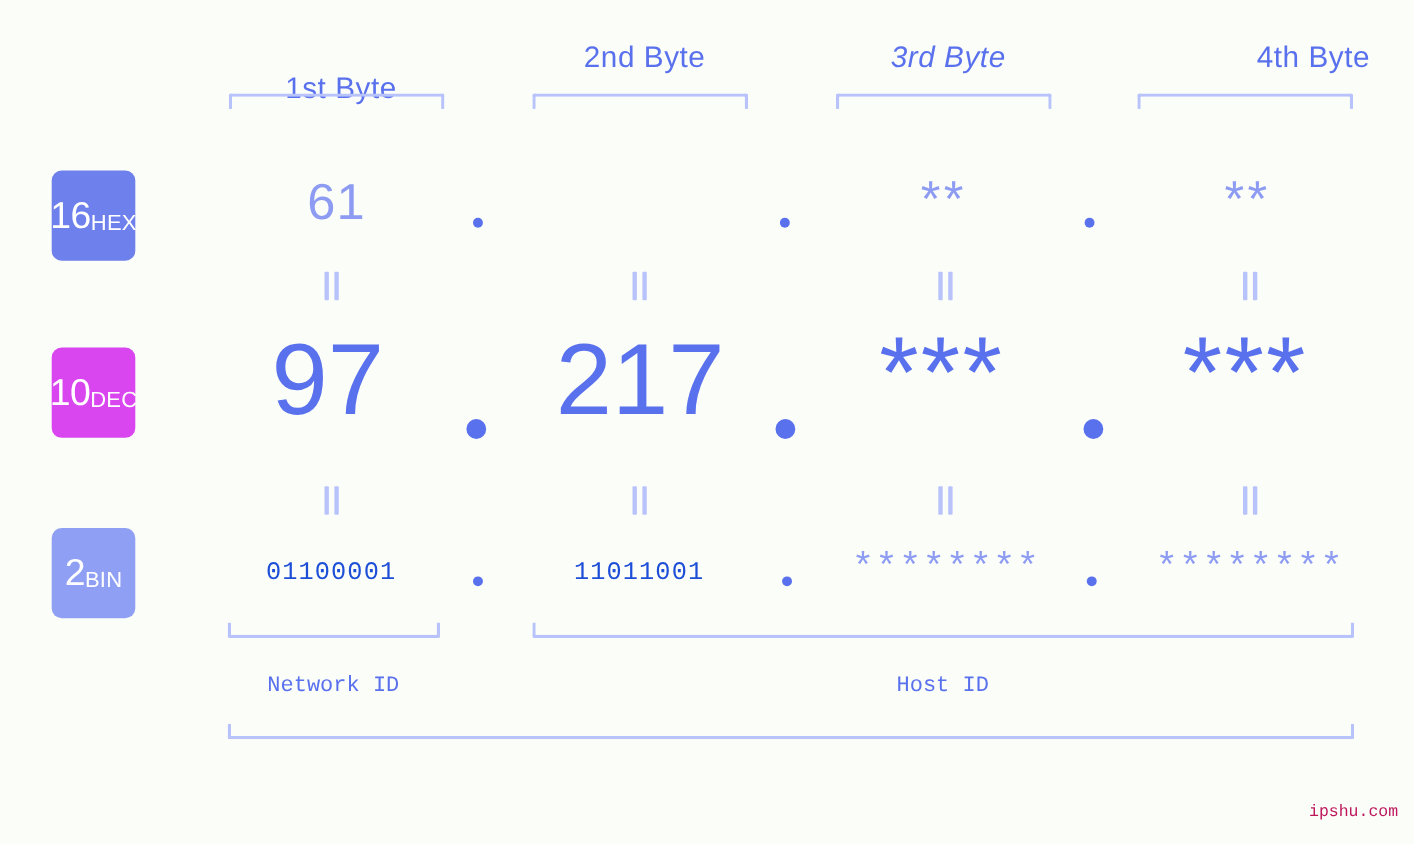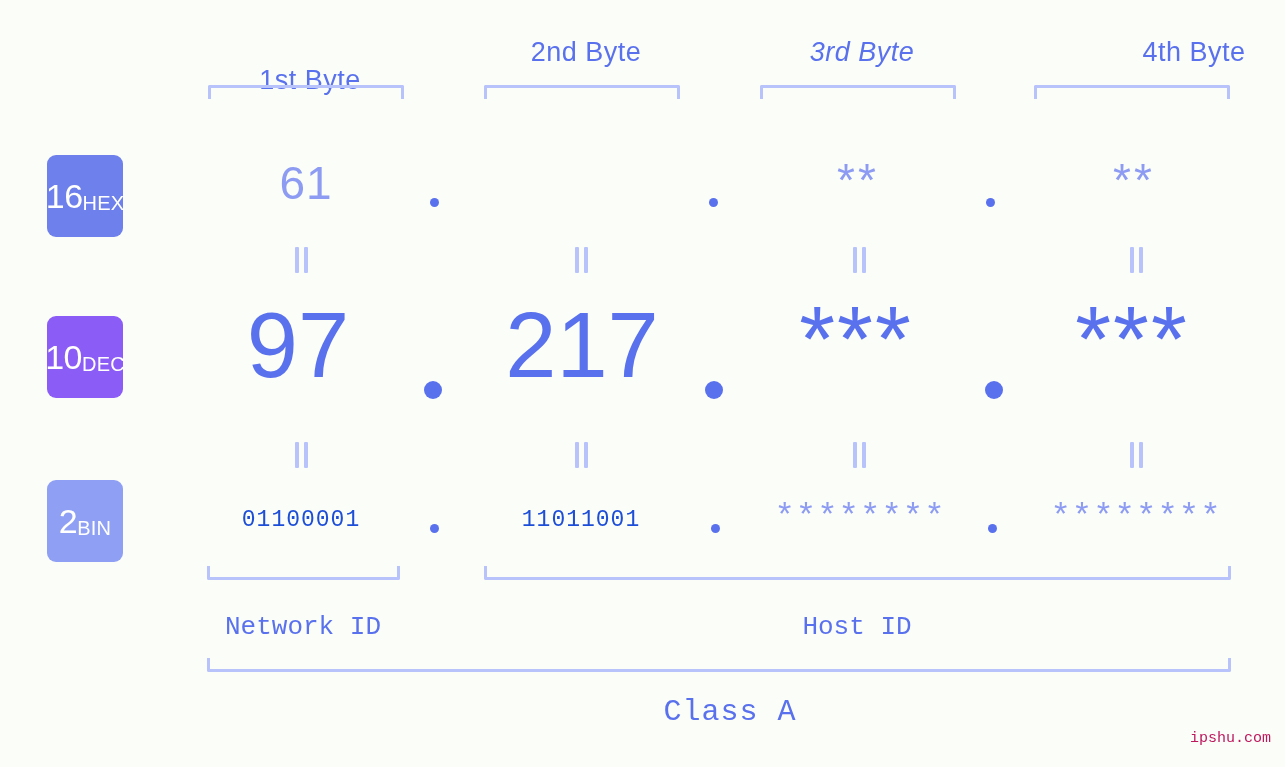--- a/index.html
+++ b/index.html
@@ -77,21 +77,21 @@
     letter-spacing: -0.5px;
   }
   .badge .nm {
     font-size: 20px;
     line-height: 22px;
     font-weight: 400;
     margin-top: 13px;
     letter-spacing: 0.2px;
   }
   #badge-hex { top: 155px; background: #6d80ec; }
-  #badge-dec { top: 316px; background: #8b5cf6; }
+  #badge-dec { top: 316px; background: #d946ef; }
   #badge-bin { top: 480px; background: #8fa0f4; }
 
   
   .cell {
     position: absolute;
     text-align: center;
     white-space: nowrap;
   }
 
   
@@ -195,21 +195,21 @@
     background: #b9c3fb;
     border-radius: 1px;
   }
   .eq-hexdec { top: 246px; }
   .eq-decbin { top: 441px; }
 
   
   .section-label {
     position: absolute;
     text-align: center;
-    font-size: 26px;
+    font-size: 20px;
     color: #5a71ee;
     font-family: "Liberation Mono", monospace;
     white-space: nowrap;
     letter-spacing: 0px;
   }
 
   .class-label {
     position: absolute;
     text-align: center;
     font-size: 30px;
@@ -315,17 +315,16 @@
   <div class="bin-dot" style="left:988px;"></div>
   <div class="cell bin-ast" style="left:1026px; width:220px;">********</div>
 
   <div class="bracket-bottom" style="left:207px; width:193px; top:566px;"></div>
   <div class="bracket-bottom" style="left:484px; width:747px; top:566px;"></div>
 
   <div class="section-label" style="left:193px; width:220px; top:612px;">Network ID</div>
   <div class="section-label" style="left:747px; width:220px; top:612px;">Host ID</div>
 
   <div class="bracket-bottom" style="left:207px; width:1024px; top:658px;"></div>
-  <div class="class-label" style="left:620px; width:220px; top:695px;">Class A</div>
 
   <div id="watermark">ipshu.com</div>
 
 </div>
 
 </body></html>

